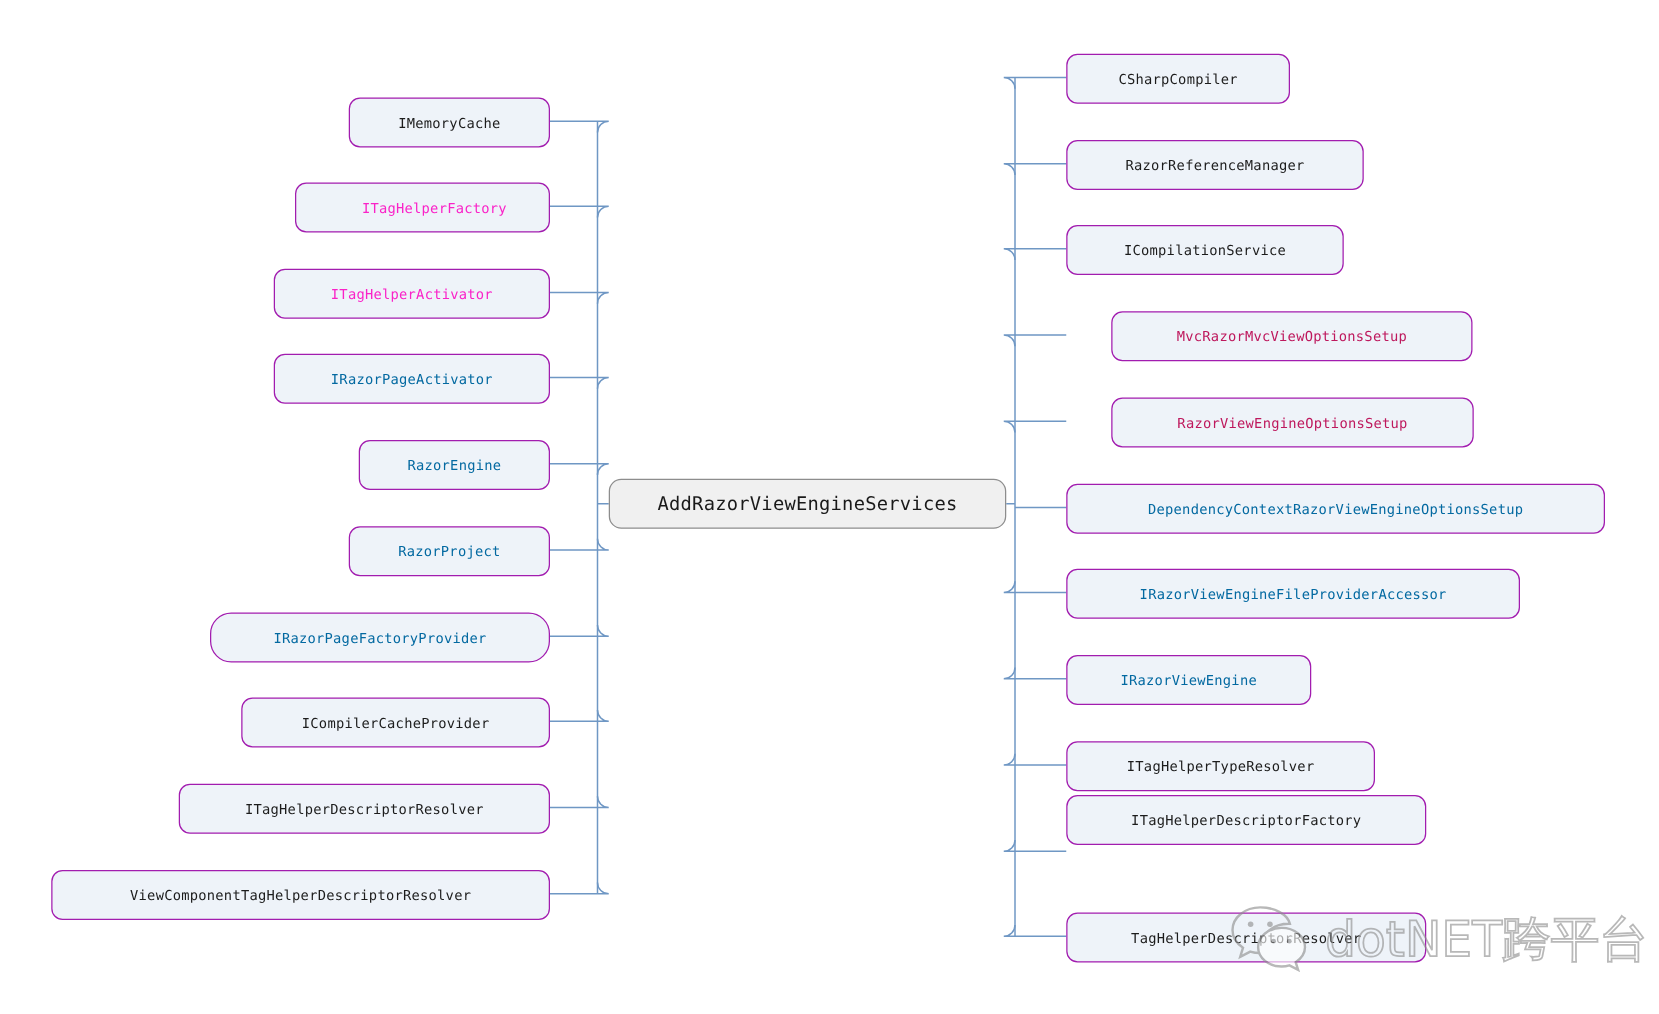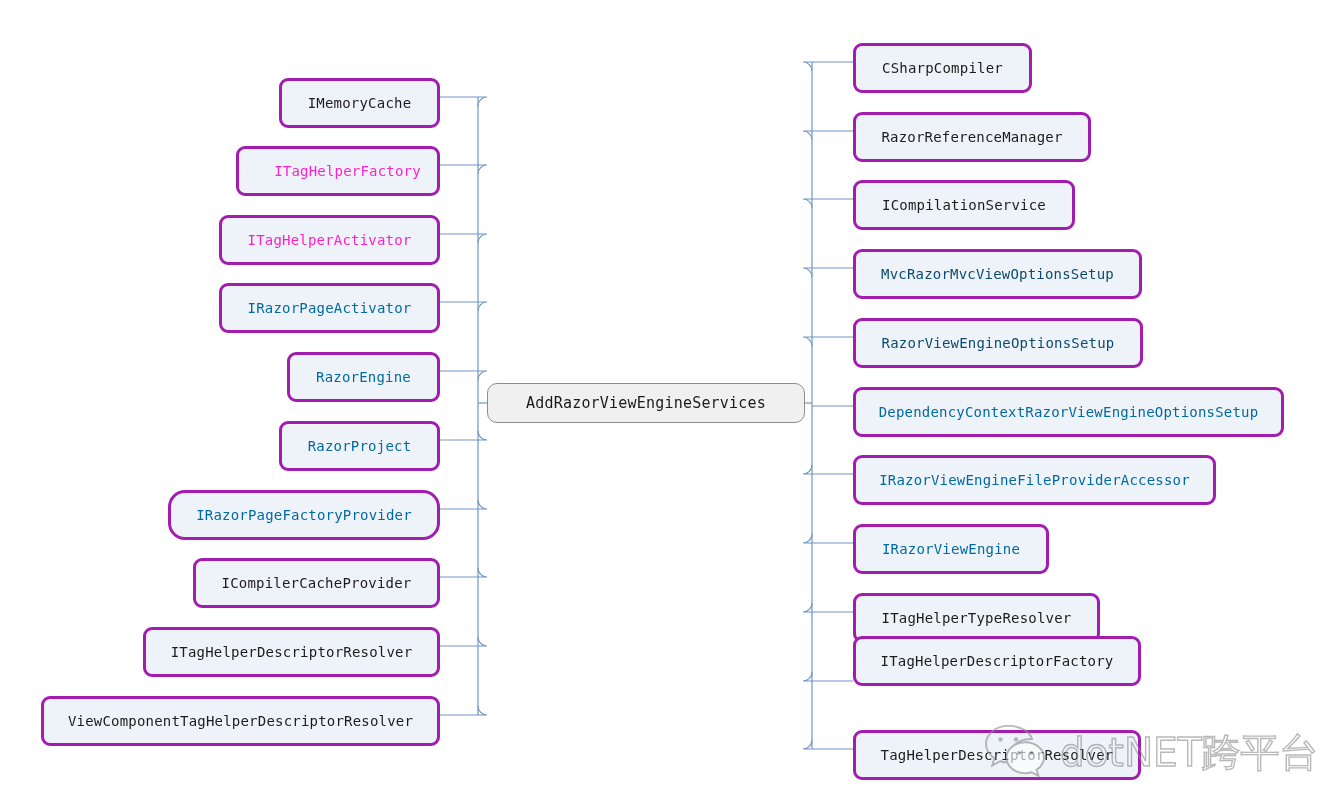--- a/index.html
+++ b/index.html
@@ -22,41 +22,41 @@
     width: 1327px;
     height: 811px;
     pointer-events: none;
   }
   .node {
     position: absolute;
     box-sizing: border-box;
     display: flex;
     align-items: center;
     justify-content: center;
-    height: 50px;
-    border: 3px solid #a21caf;
+    height: 40px;
+    border: 1px solid #a21caf;
     border-radius: 9px;
     background: #eef3f9;
-    font-size: 14px;
+    font-size: 11px;
     letter-spacing: 0.2px;
     white-space: nowrap;
     padding: 0 14px;
   }
   .node.center {
     background: #f0f0f0;
     border: 1px solid #8d8d8d;
     border-radius: 10px;
     height: 40px;
     font-size: 15px;
     color: #1a1a1a;
   }
   .c-black  { color: #1c1c1c; }
   .c-blue   { color: #0369a1; }
   .c-magenta{ color: #fa22c8; }
-  .c-amber  { color: #0c4a6e; }
+  .c-amber  { color: #be185d; margin-left: 36px; }
 
   
   #watermark {
     position: absolute;
     left: 978px;
     top: 714px;
     width: 320px;
     height: 82px;
     pointer-events: none;
     opacity: 0.62;

